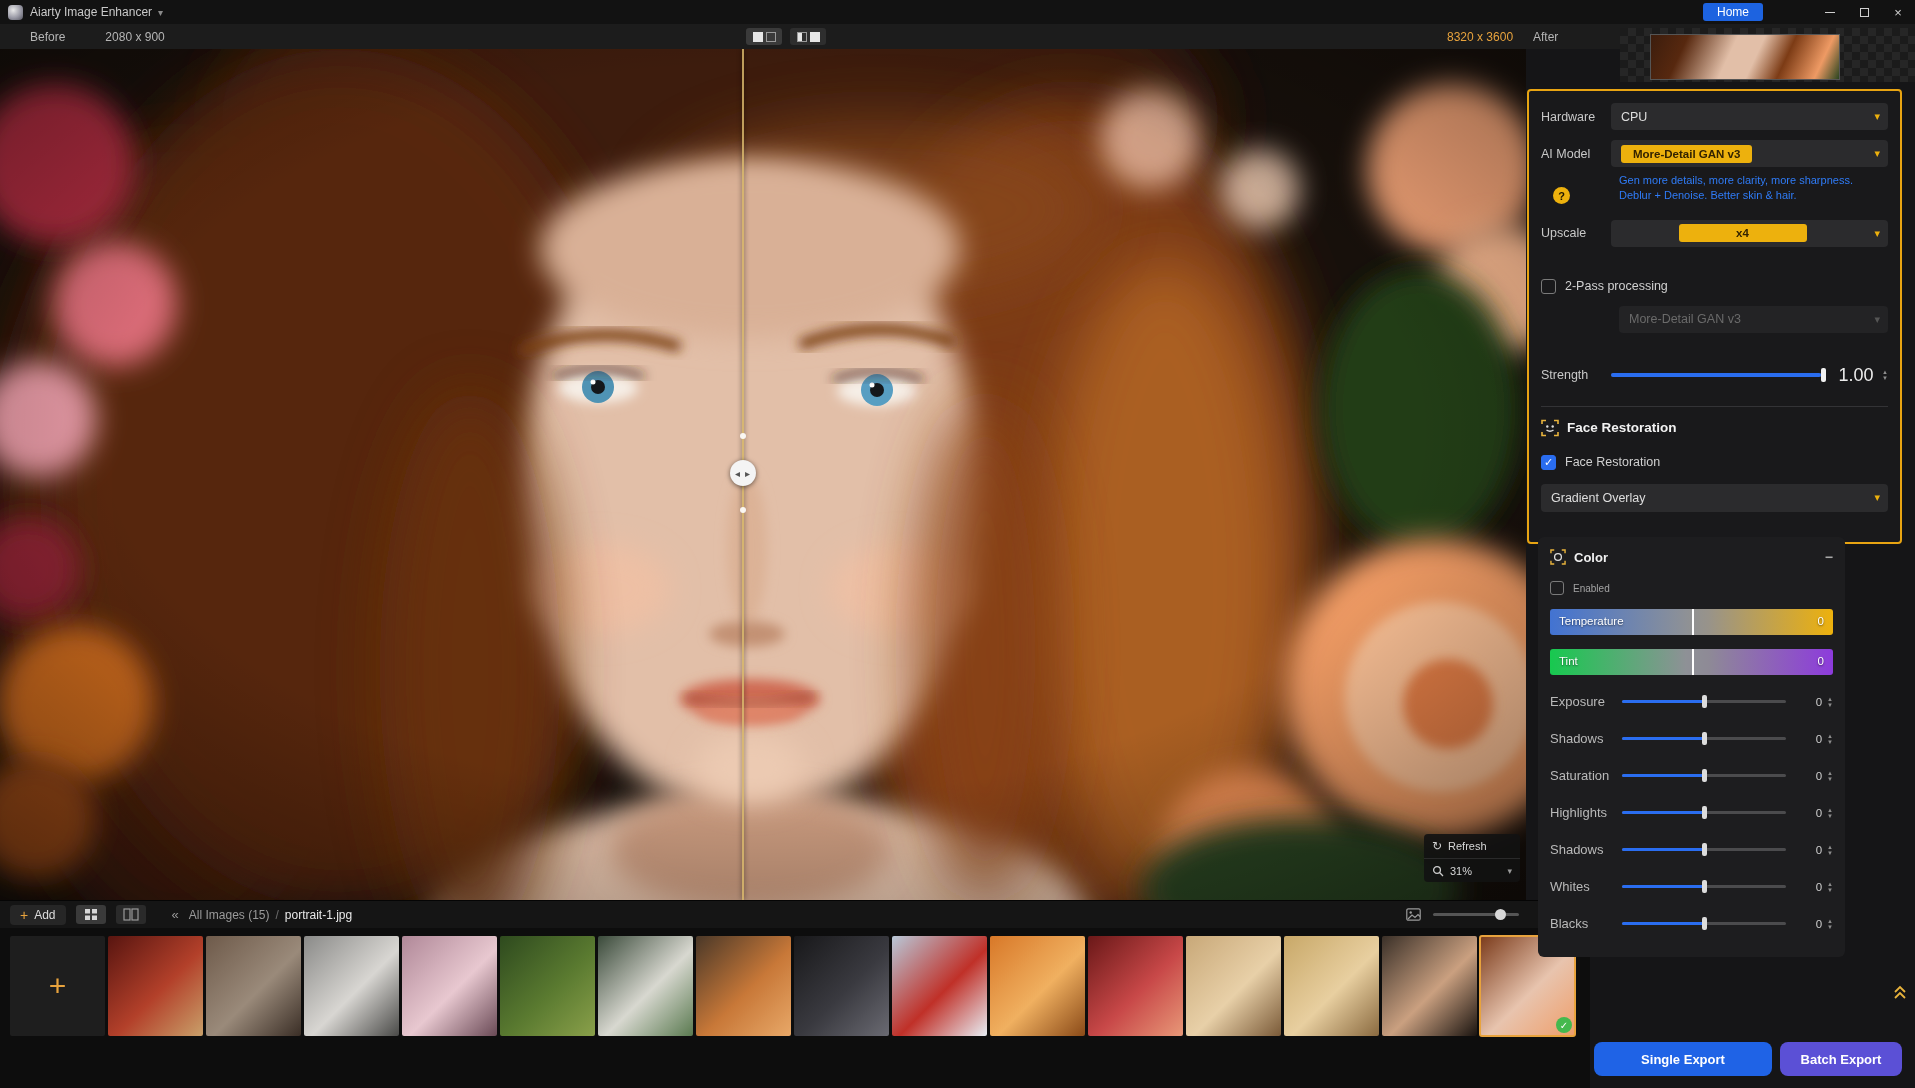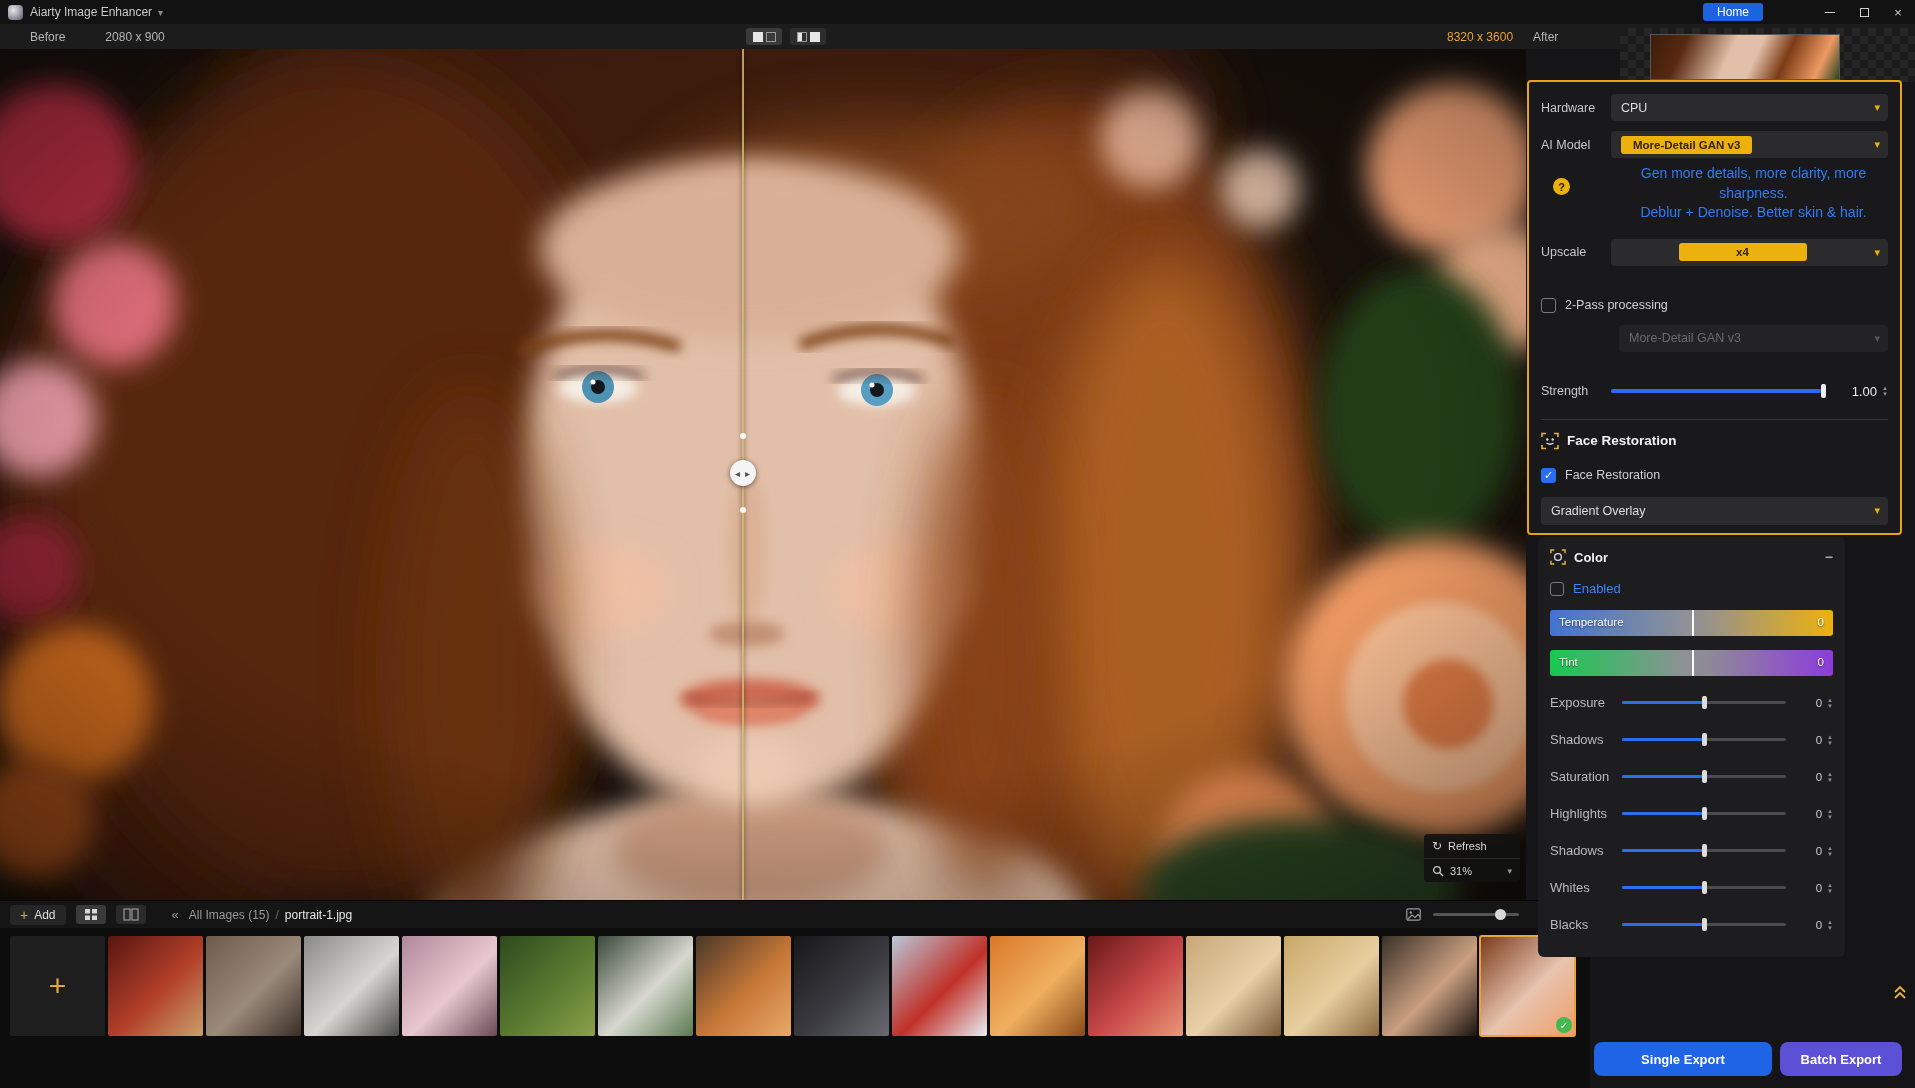--- a/index.html
+++ b/index.html
@@ -65,29 +65,29 @@
   .dropdown.disabled{background:#232325; color:#6a6a6a; cursor:default;}
   .dropdown.disabled .caret{color:#555;}
   .badge{background:var(--accent); color:#332300; font-size:11.5px; font-weight:bold; border-radius:3px; padding:3px 12px; white-space:nowrap;}
   .cb{width:15px; height:15px; border:1.5px solid #7a7a7a; border-radius:3px; background:transparent; flex:none; cursor:pointer;}
   .cb.checked{background:var(--blue); border-color:var(--blue); display:flex; align-items:center; justify-content:center; color:#fff; font-size:11px;}
   .cblabel{margin-left:9px; font-size:12.5px; color:#d0d0d0;}
   .stepper{display:flex; flex-direction:column; align-items:center; margin-left:5px; cursor:pointer;}
   .stepper span{font-size:6px; line-height:6px; color:#8e8e8e;}
 
   
-  .enhance-card{left:1527px; top:80px; width:375px; height:455px; background:#19191b; border:2px solid #e8a412; border-radius:4px; padding:12px 12px 0 12px;}
-  .ai-desc{margin:6px 0 0 78px; font-size:14px; line-height:1.4; color:var(--link);text-align:center;}
+  .enhance-card{left:1527px; top:89px; width:375px; height:455px; background:#19191b; border:2px solid #e8a412; border-radius:4px; padding:12px 12px 0 12px;}
+  .ai-desc{margin:6px 0 0 78px; font-size:11px; line-height:1.4; color:var(--link);}
   .help-icon{position:absolute; left:24px; top:96px; width:17px; height:17px; border-radius:50%; background:var(--accent); color:#1d1500; font-size:11px; font-weight:bold; display:flex; align-items:center; justify-content:center; cursor:pointer;}
   .dd-center{justify-content:center;}
   .dd-center .badge{min-width:128px; text-align:center;}
   .strack{position:relative; flex:1; height:4px; background:#3d3d40; border-radius:2px; margin-right:10px; cursor:pointer;}
   .sfill{position:absolute; left:0; top:0; bottom:0; width:98%; background:var(--blue); border-radius:2px;}
   .shandle{position:absolute; right:-1px; top:-5px; width:5px; height:14px; border-radius:2px; background:#f2f2f2;}
-  .numval{width:42px; text-align:right; color:#ececec; font-size:13px;}
+  .numval{width:42px; text-align:center; color:#ececec; font-size:18px;}
   .pdivider{height:1px; background:#333336; margin:20px 0 12px 0;}
   .sechead{display:flex; align-items:center; gap:8px; color:#f2f2f2; font-size:13.5px; font-weight:bold;}
 
   
   .color-card{left:1538px; top:537px; width:307px; height:420px; background:#1d1d1f; border-radius:6px; padding:8px 12px;}
   .color-head{display:flex; align-items:center; gap:8px; color:#f0f0f0; font-size:13px; font-weight:bold; height:24px;}
   .collapse{margin-left:auto; color:#a8a8a8; font-size:14px; cursor:pointer;}
   .enab-row{display:flex; align-items:center; margin-top:12px;}
   .enab-row .cb{width:14px; height:14px;}
   .gbar{position:relative; height:26px; border-radius:3px; margin-top:14px; cursor:pointer;}
@@ -357,21 +357,21 @@
     <div class="color-head">
       <svg width="16" height="16" viewBox="0 0 17 17">
         <path d="M1 4.5 V1 H4.5 M12.5 1 H16 V4.5 M16 12.5 V16 H12.5 M4.5 16 H1 V12.5" fill="none" stroke="#e8b33c" stroke-width="1.5"></path>
         <circle cx="8.5" cy="8.5" r="3.6" fill="none" stroke="#dddddd" stroke-width="1.4"></circle>
       </svg>
       <span>Color</span>
       <span class="collapse">−</span>
     </div>
     <div class="enab-row">
       <span class="cb"></span>
-      <span class="cblabel" style="font-size:13px;color:#3b82f6">Enabled</span>
+      <span class="cblabel" style="font-size:10px;color:#a3a3a3">Enabled</span>
     </div>
     <div class="gbar temp">
       <span class="glabel">Temperature</span>
       <span class="gval">0</span>
       <span class="gmarker"></span>
     </div>
     <div class="gbar tint">
       <span class="glabel">Tint</span>
       <span class="gval">0</span>
       <span class="gmarker"></span>

